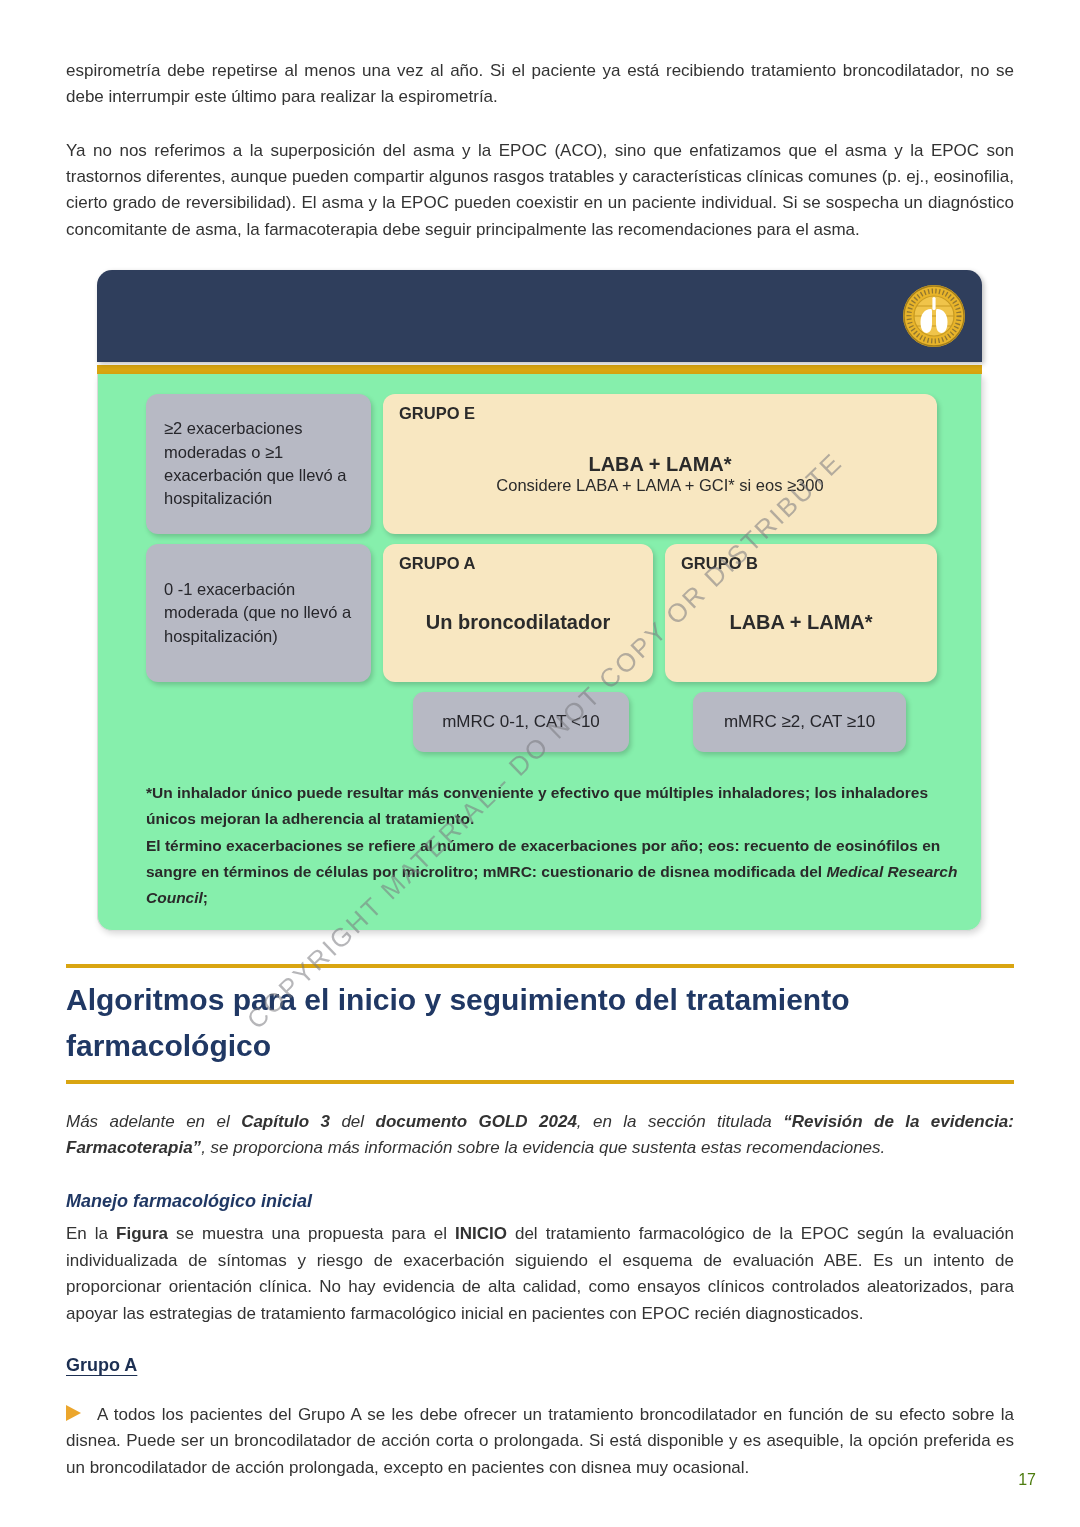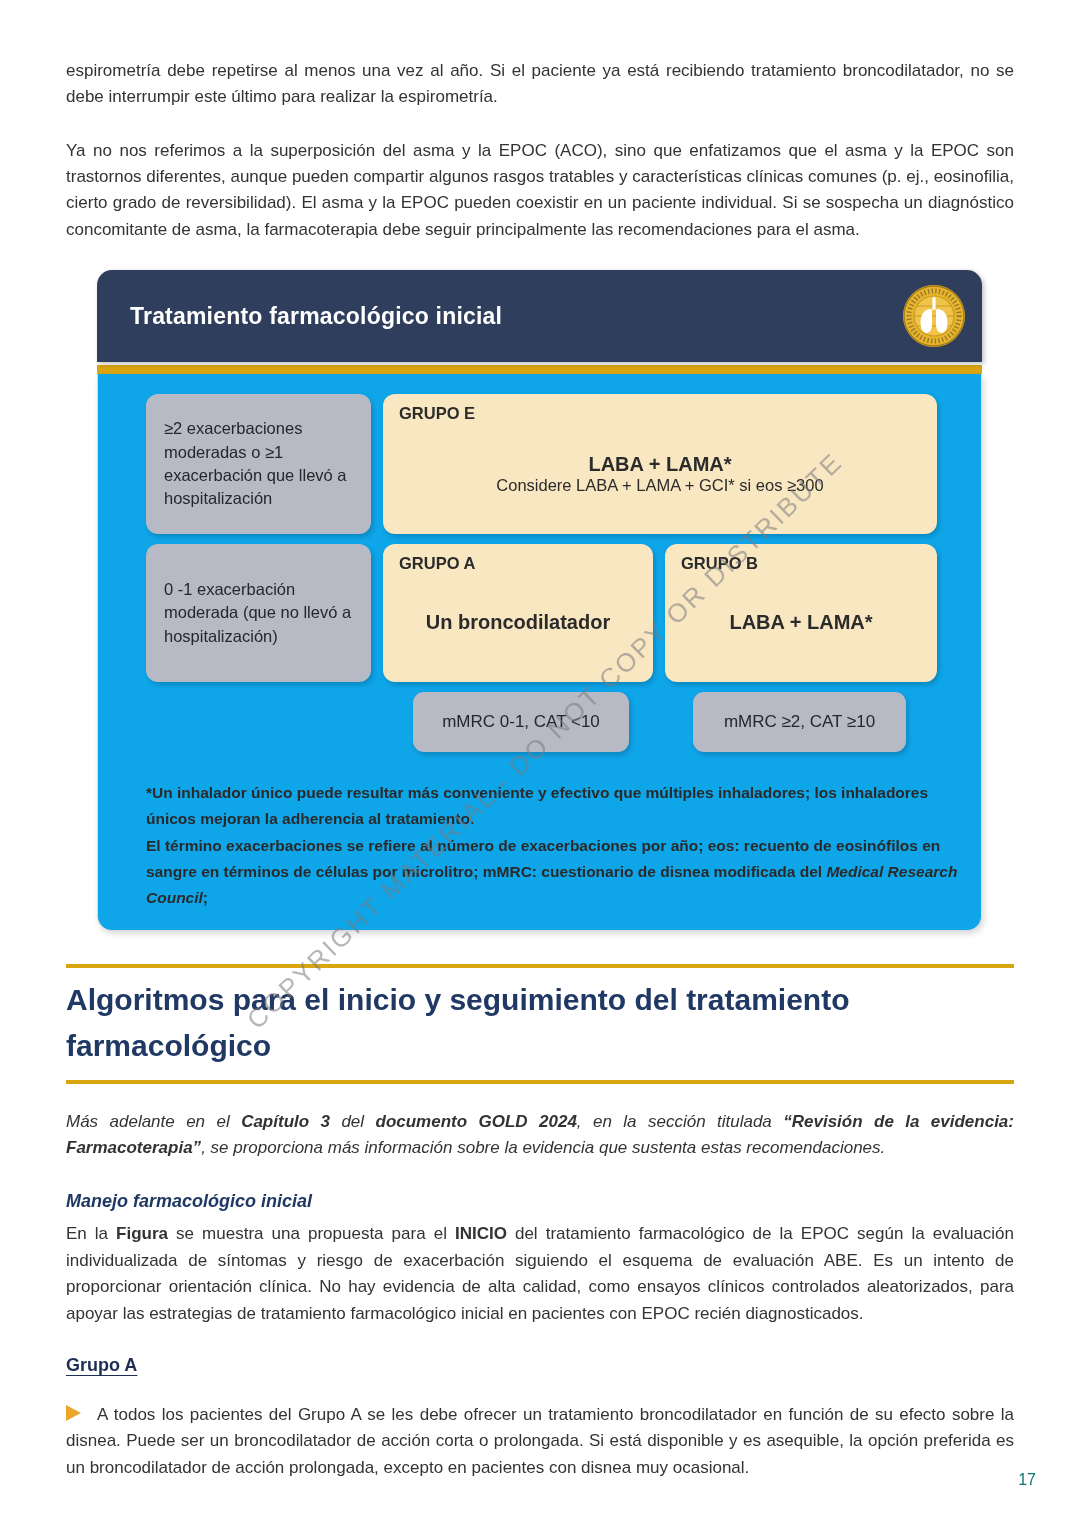--- a/index.html
+++ b/index.html
@@ -28,21 +28,21 @@
   .card-header{
     position:relative;height:92px;background:#2f3e5c;
     border-radius:15px 15px 0 0;
     display:flex;align-items:center;padding-left:33px;box-sizing:border-box;
     box-shadow:2px 2px 5px rgba(0,0,0,.25);
   }
   .card-title{color:#ffffff;font-size:23px;font-weight:bold;letter-spacing:.2px;}
   .logo{position:absolute;right:16px;top:14px;width:64px;height:64px;}
   .gold-bar{height:9px;background:#d9a511;margin-top:3px;}
   .card-body{
-    background:#0ea5e9;border:1px solid #dadada;border-top:none;
+    background:#86efac;border:1px solid #dadada;border-top:none;
     border-radius:0 0 15px 15px;
     padding:20px 44px 18px 48px;box-sizing:border-box;
     box-shadow:2px 3px 6px rgba(0,0,0,.15);
   }
   .fig-row{display:flex;gap:12px;}
   .fig-row + .fig-row{margin-top:10px;}
   .gray-cell{
     width:225px;flex:none;background:#b7b9c4;border-radius:12px;
     display:flex;align-items:center;
     padding:14px 14px 14px 18px;box-sizing:border-box;
@@ -103,35 +103,34 @@
     margin-right:16px;position:relative;top:1px;
   }
 
   
   .watermark{
     position:absolute;left:545px;top:741px;
     transform:translate(-50%,-50%) rotate(-44deg);
     font-size:26px;letter-spacing:2.5px;white-space:nowrap;
     color:rgba(122,122,128,.55);z-index:6;pointer-events:none;
   }
-  .page-num{position:absolute;right:44px;top:1471px;font-size:16px;color:#0f766e;}
+  .page-num{position:absolute;right:44px;top:1471px;font-size:16px;color:#4d7c0f;}
 </style>
 </head>
 <body>
 
 <div class="page">
   <div class="content">
 
     <p class="body-par top-pad">espirometría debe repetirse al menos una vez al año. Si el paciente ya está recibiendo tratamiento broncodilatador, no se debe interrumpir este último para realizar la espirometría.</p>
 
     <p class="body-par">Ya no nos referimos a la superposición del asma y la EPOC (ACO), sino que enfatizamos que el asma y la EPOC son trastornos diferentes, aunque pueden compartir algunos rasgos tratables y características clínicas comunes (p. ej., eosinofilia, cierto grado de reversibilidad). El asma y la EPOC pueden coexistir en un paciente individual. Si se sospecha un diagnóstico concomitante de asma, la farmacoterapia debe seguir principalmente las recomendaciones para el asma.</p>
 
     <div class="card">
       <div class="card-header">
-        <span class="card-title">Tratamiento farmacológico inicial</span>
         <svg class="logo" viewBox="0 0 64 64" aria-hidden="true">
           <circle cx="32" cy="32" r="31" fill="#e8b42a"></circle>
           <circle cx="32" cy="32" r="30" fill="none" stroke="#a37e1b" stroke-width="1.4"></circle>
           <circle cx="32" cy="32" r="25" fill="none" stroke="#4a4536" stroke-width="5" stroke-dasharray="1.3 2.4" opacity="0.55"></circle>
           <circle cx="32" cy="32" r="20" fill="#f0c44a"></circle>
           <path d="M32 32 m-20 0 a20 20 0 0 1 40 0 a20 20 0 0 1 -40 0 M12 32 h40 M15 22 h34 M15 42 h34" stroke="#c79a22" stroke-width="1.2" fill="none"></path>
           <rect x="30.4" y="13" width="3.2" height="13" rx="1.5" fill="#ffffff"></rect>
           <path d="M29.5 25 C23 24.5 18.5 30 18.5 38 C18.5 45 21 49 24.5 49 C28 49 30 45.5 30 39 L30 27 Z" fill="#ffffff"></path>
           <path d="M34.5 25 C41 24.5 45.5 30 45.5 38 C45.5 45 43 49 39.5 49 C36 49 34 45.5 34 39 L34 27 Z" fill="#ffffff"></path>
         </svg>

